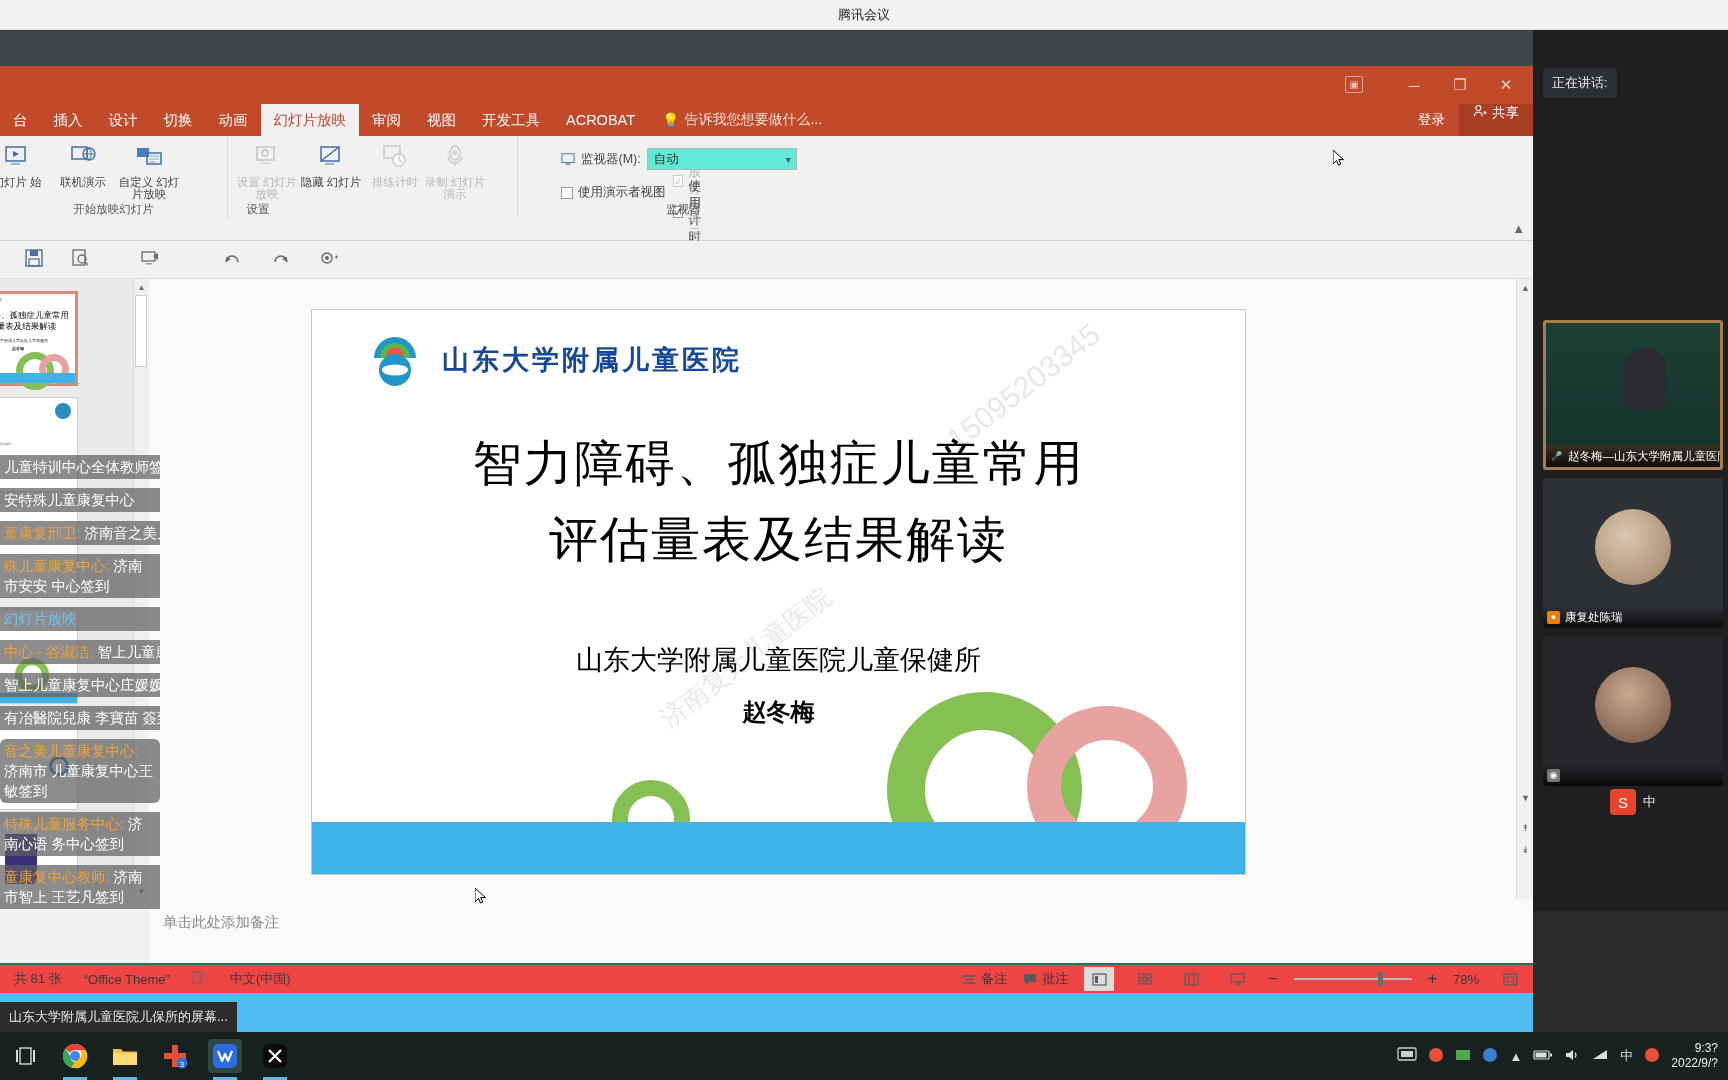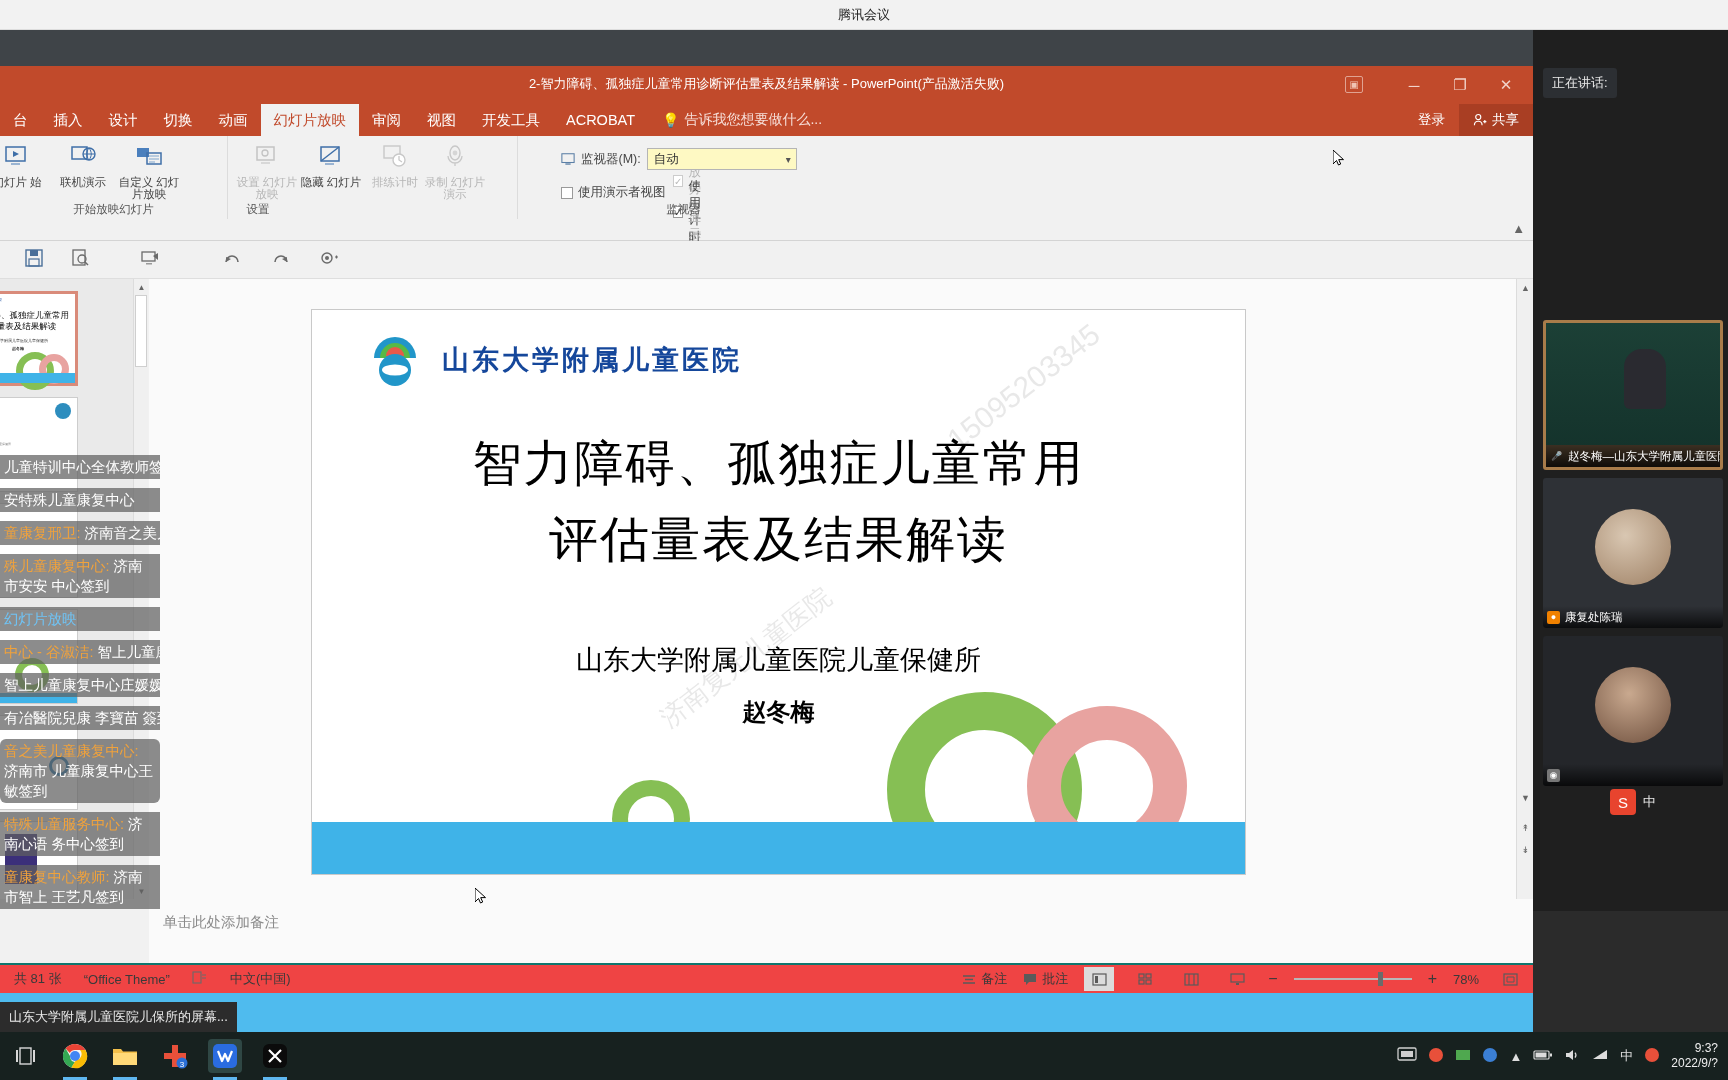--- a/index.html
+++ b/index.html
@@ -39,41 +39,41 @@
   .ppt-tab { height:32px; padding:0 13px; display:flex; align-items:center;
     font-size:14.5px; color:#fff; white-space:nowrap; }
   .ppt-tab.active { background:#f1f1f1; color:#c14a2b; }
   .tell-me { display:flex; align-items:center; gap:5px; color:#f6ded8;
     font-size:14px; padding-left:14px; height:32px; }
   .bulb { color:#fff3c4; font-size:14px; }
   .ppt-tabs-right { position:absolute; right:0; top:38px; height:32px; display:flex;
     align-items:center; }
   .signin { color:#fff; font-size:13.5px; padding:0 14px; }
   .share-btn { background:#a93e23; color:#fff; font-size:13.5px; height:32px;
-    display:flex; align-items:center; gap:5px; padding:0 14px; }
+    display:flex; gap:5px; padding:0 14px; }
 
   .ribbon { position:absolute; left:0; top:70px; width:1533px; height:105px;
     background:#f1f1f1; border-bottom:1px solid #d4d4d4; }
   .rgroup { position:absolute; top:0; height:83px; border-right:1px solid #dcdcdc; }
   .rgroup-label { position:absolute; bottom:2px; left:0; width:100%; text-align:center;
     font-size:11.5px; color:#555; }
   .rbtn { position:absolute; top:6px; width:62px; text-align:center; color:#444;
     font-size:11.5px; line-height:12px; }
   .rbtn .ic { display:block; margin:0 auto 4px; width:30px; height:30px; }
   .rbtn.dis { color:#b6b6b6; }
   .chk { position:absolute; font-size:12.5px; color:#444; display:flex;
     align-items:center; gap:5px; }
   .chk .box { width:12px; height:12px; border:1px solid #9a9a9a; background:#fff;
     display:inline-flex; align-items:center; justify-content:center;
     font-size:10px; color:#333; }
   .chk.dis { color:#b6b6b6; }
   .chk.dis .box { border-color:#ccc; color:#bbb; }
   .mon-row { position:absolute; font-size:12.5px; color:#444; display:flex;
     align-items:center; gap:6px; }
-  .combo { width:150px; height:22px; border:1px solid #b5b5b5; background:#fef9c3;
+  .combo { width:150px; height:22px; border:1px solid #b5b5b5; background:#5eead4;
     font-size:12.5px; color:#333; display:flex; align-items:center;
     padding-left:6px; position:relative; }
   .combo:after { content:"\25BE"; position:absolute; right:5px; color:#555;
     font-size:10px; }
   .ribbon-collapse { position:absolute; right:8px; bottom:4px; color:#666;
     font-size:13px; }
 
   .qat { position:absolute; left:0; top:175px; width:1533px; height:38px;
     background:#f1f1f1; border-bottom:1px solid #dedede; display:flex;
     align-items:center; gap:26px; padding-left:24px; color:#555; font-size:16px; }
@@ -185,21 +185,20 @@
 <div id="meet-titlebar">
   <span>腾讯会议</span>
 </div>
 
 <div id="share-border-top"></div>
 <div id="share-frame"></div>
 
 <div id="ppt">
 
   <div class="ppt-title">
-    <div class="t-text">2-智力障碍、孤独症儿童常用诊断评估量表及结果解读 - PowerPoint(产品激活失败)</div>
     <div class="ribbon-help-ico">▣</div>
     <div class="win-btns">
       <div class="win-btn">─</div>
       <div class="win-btn">❐</div>
       <div class="win-btn">✕</div>
     </div>
   </div>
 
   <div class="ppt-tabs">
     <div class="ppt-tab">台</div>

